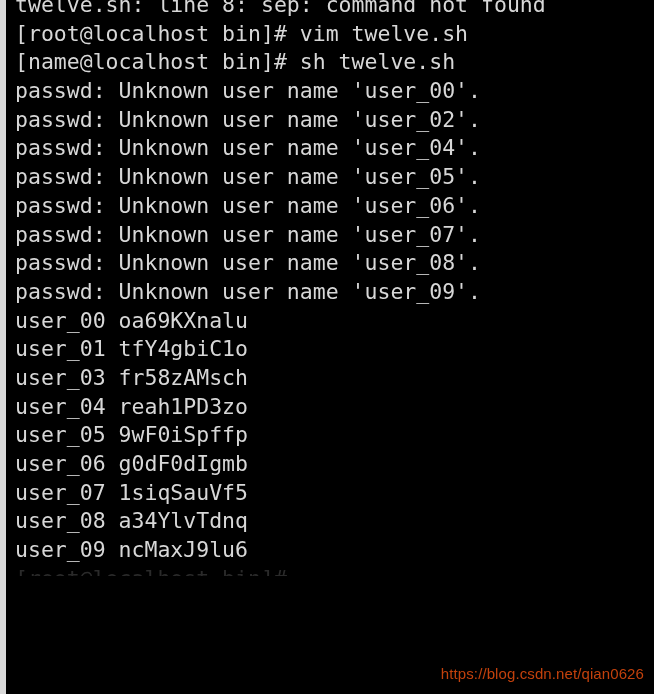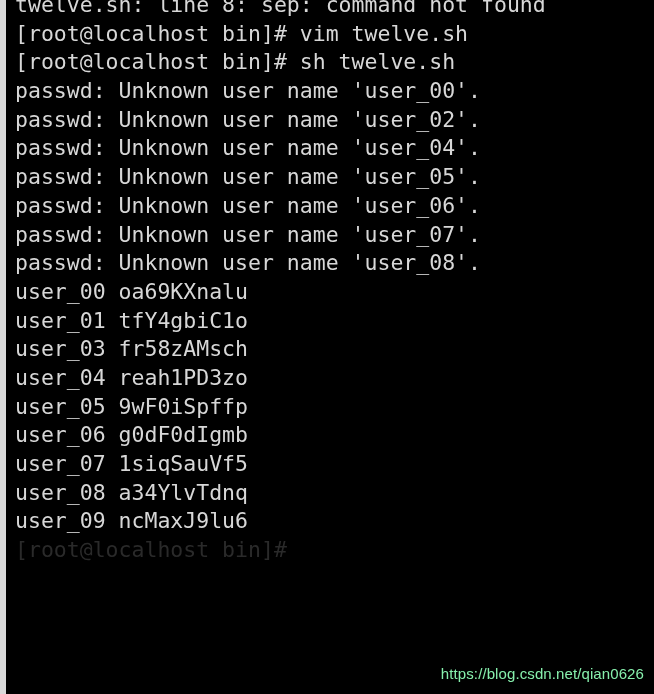--- a/index.html
+++ b/index.html
@@ -68,47 +68,48 @@
 
   .term-line.faint {
     color: #2a2a2a;
   }
 
   #watermark {
     position: absolute;
     right: 10px;
     bottom: 12px;
     font-size: 15px;
-    color: #86efac;
+    color: #c2410c;
     font-family: "Liberation Sans", "DejaVu Sans", sans-serif;
     white-space: pre;
     z-index: 4;
     letter-spacing: 0.1px;
     margin-left: 12px;
   }
 </style>
 </head>
 <body>
 
 <div id="terminal-window">
 
   <div id="left-gutter"></div>
 
   <div id="screen">
     <div id="line-stack">
         <div class="term-line">twelve.sh: line 8: sep: command not found</div>
         <div class="term-line">[root@localhost bin]# vim twelve.sh</div>
-        <div class="term-line">[root@localhost bin]# sh twelve.sh</div>
+        <div class="term-line">[name@localhost bin]# sh twelve.sh</div>
         <div class="term-line">passwd: Unknown user name 'user_00'.</div>
         <div class="term-line">passwd: Unknown user name 'user_02'.</div>
         <div class="term-line">passwd: Unknown user name 'user_04'.</div>
         <div class="term-line">passwd: Unknown user name 'user_05'.</div>
         <div class="term-line">passwd: Unknown user name 'user_06'.</div>
         <div class="term-line">passwd: Unknown user name 'user_07'.</div>
         <div class="term-line">passwd: Unknown user name 'user_08'.</div>
+        <div class="term-line">passwd: Unknown user name 'user_09'.</div>
         <div class="term-line">user_00 oa69KXnalu</div>
         <div class="term-line">user_01 tfY4gbiC1o</div>
         <div class="term-line">user_03 fr58zAMsch</div>
         <div class="term-line">user_04 reah1PD3zo</div>
         <div class="term-line">user_05 9wF0iSpffp</div>
         <div class="term-line">user_06 g0dF0dIgmb</div>
         <div class="term-line">user_07 1siqSauVf5</div>
         <div class="term-line">user_08 a34YlvTdnq</div>
         <div class="term-line">user_09 ncMaxJ9lu6</div>
         <div class="term-line faint">[root@localhost bin]#</div>

